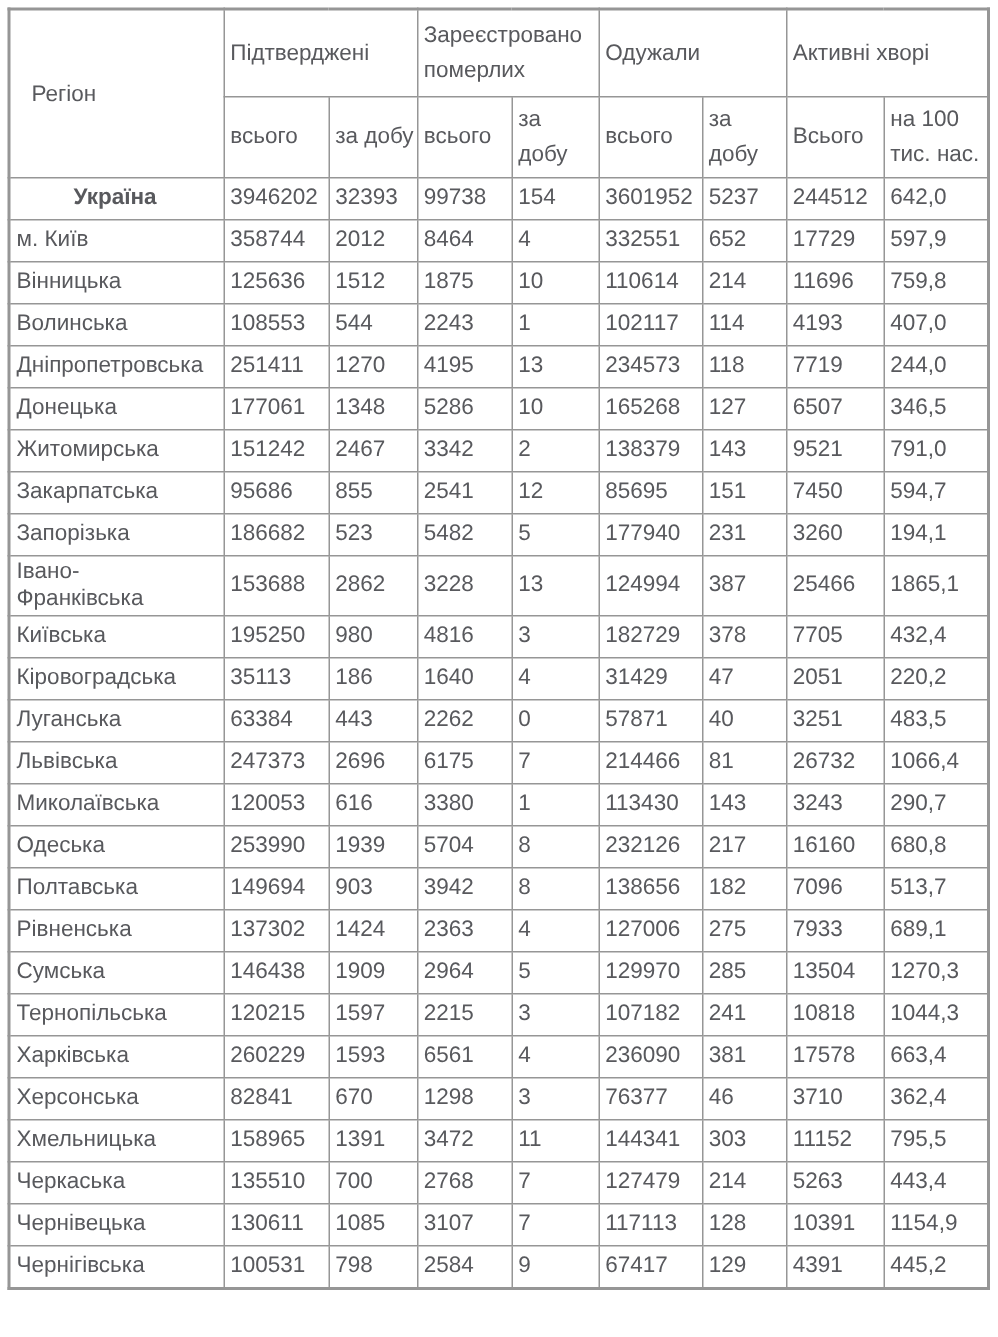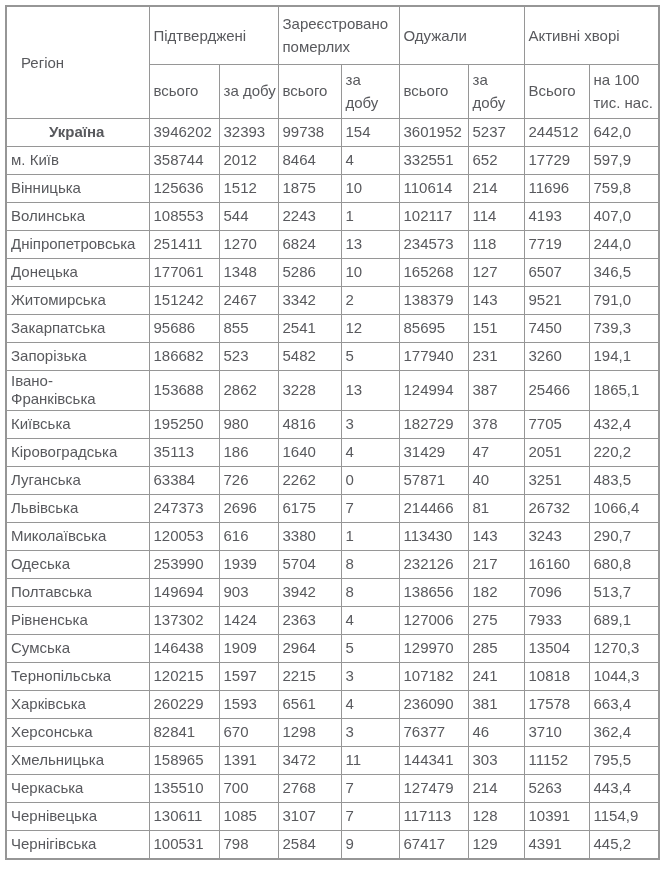--- a/index.html
+++ b/index.html
@@ -133,21 +133,21 @@
         <td>1</td>
         <td>102117</td>
         <td>114</td>
         <td>4193</td>
         <td>407,0</td>
       </tr>
       <tr>
         <td class="region">Дніпропетровська</td>
         <td>251411</td>
         <td>1270</td>
-        <td>6824</td>
+        <td>4195</td>
         <td>13</td>
         <td>234573</td>
         <td>118</td>
         <td>7719</td>
         <td>244,0</td>
       </tr>
       <tr>
         <td class="region">Донецька</td>
         <td>177061</td>
         <td>1348</td>
@@ -171,21 +171,21 @@
       </tr>
       <tr>
         <td class="region">Закарпатська</td>
         <td>95686</td>
         <td>855</td>
         <td>2541</td>
         <td>12</td>
         <td>85695</td>
         <td>151</td>
         <td>7450</td>
-        <td>739,3</td>
+        <td>594,7</td>
       </tr>
       <tr>
         <td class="region">Запорізька</td>
         <td>186682</td>
         <td>523</td>
         <td>5482</td>
         <td>5</td>
         <td>177940</td>
         <td>231</td>
         <td>3260</td>
@@ -221,21 +221,21 @@
         <td>1640</td>
         <td>4</td>
         <td>31429</td>
         <td>47</td>
         <td>2051</td>
         <td>220,2</td>
       </tr>
       <tr>
         <td class="region">Луганська</td>
         <td>63384</td>
-        <td>726</td>
+        <td>443</td>
         <td>2262</td>
         <td>0</td>
         <td>57871</td>
         <td>40</td>
         <td>3251</td>
         <td>483,5</td>
       </tr>
       <tr>
         <td class="region">Львівська</td>
         <td>247373</td>

